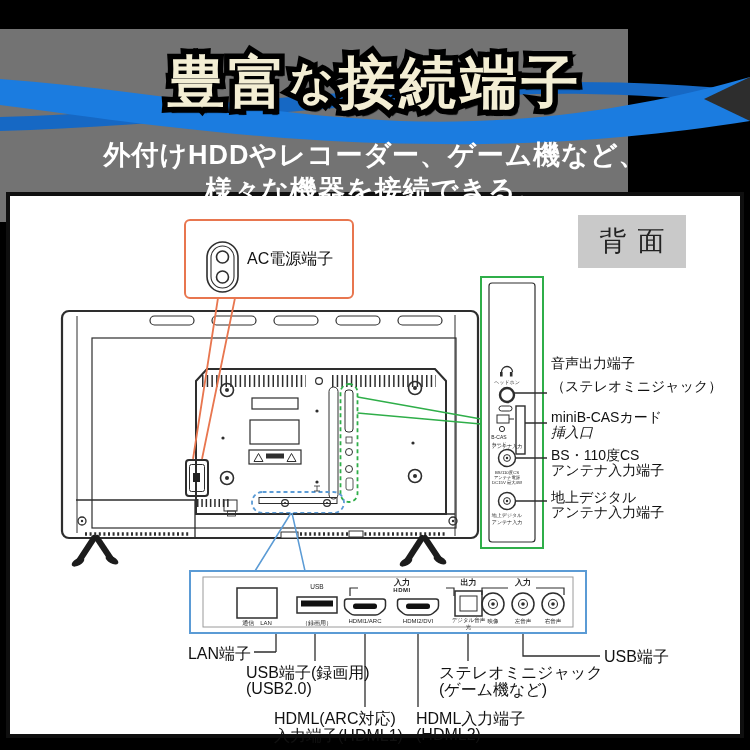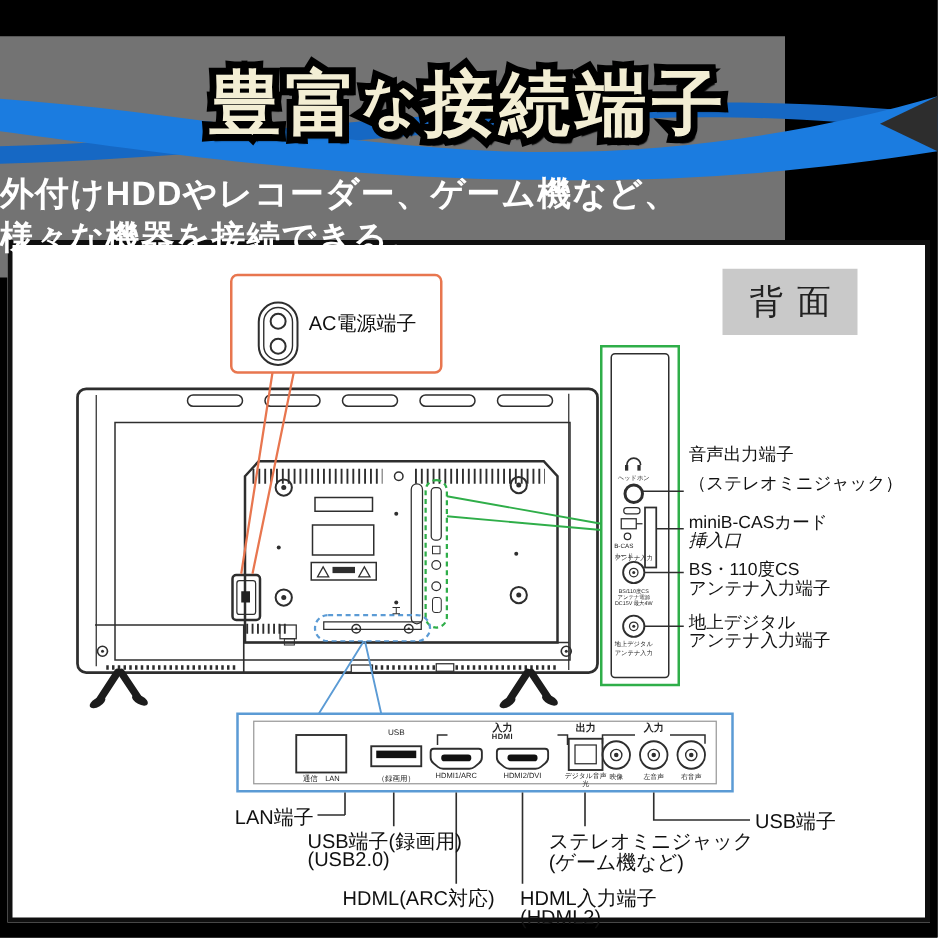--- a/index.html
+++ b/index.html
@@ -13,21 +13,21 @@
   #ribbon{position:absolute;left:0;top:0;width:750px;height:193px;}
   #title{position:absolute;left:0;top:16px;width:750px;text-align:center;z-index:2;
          font-family:"DejaVu Serif","Liberation Serif",serif;font-weight:bold;
          font-size:57px;letter-spacing:4px;color:#f3eed4;}
   .ot{position:relative;display:inline-block;}
   .ot::before{content:attr(data-text);position:absolute;left:0;top:0;z-index:-1;color:#000;
       -webkit-text-stroke:11px #000;
       text-shadow:-3px -3px 0 #000,3px -3px 0 #000,-3px 3px 0 #000,3px 3px 0 #000,
                    0 -4px 0 #000,0 4px 0 #000,-4px 0 0 #000,4px 0 0 #000,4px 6px 1px #000;}
   .ot.small{font-size:44px;vertical-align:5px;}
-  .subtitle{position:absolute;left:0;width:750px;text-align:left;z-index:2;color:#fff;
+  .subtitle{position:absolute;left:0;width:750px;text-align:center;z-index:2;color:#fff;
             font-size:27px;font-weight:bold;letter-spacing:1px;}
 
   
   #panel{position:absolute;left:6px;top:192px;width:738px;height:546px;background:#fff;
          border:4px solid #0f0f0f;box-sizing:border-box;}
   #art{position:absolute;left:0;top:0;width:750px;height:750px;z-index:1;pointer-events:none;}
   .lbl{position:absolute;z-index:2;color:#111;font-size:16px;font-weight:500;white-space:nowrap;}
   .rlbl{position:absolute;z-index:2;color:#111;font-size:14px;font-weight:500;white-space:nowrap;}
   .t{position:absolute;z-index:2;color:#222;white-space:nowrap;}
   #rear-badge{position:absolute;left:578px;top:215px;width:108px;height:53px;background:#c9c9c9;
@@ -265,19 +265,20 @@
   <div class="t c" style="left:446px;top:624px;width:45px;font-size:5.5px;">光</div>
   <div class="t c" style="left:505px;top:577px;width:36px;font-size:8px;font-weight:bold;">入力</div>
   <div class="t c" style="left:481px;top:618px;width:24px;font-size:5.5px;">映像</div>
   <div class="t c" style="left:509px;top:618px;width:28px;font-size:5.5px;">左音声</div>
   <div class="t c" style="left:539px;top:618px;width:28px;font-size:5.5px;">右音声</div>
 
   <div class="lbl r" style="left:160px;top:644px;width:91px;">LAN端子</div>
   <div class="lbl" style="left:246px;top:663px;">USB端子(録画用)</div>
   <div class="lbl" style="left:246px;top:680px;">(USB2.0)</div>
   <div class="lbl" style="left:274px;top:709px;">HDML(ARC対応)</div>
+  <div class="lbl" style="left:274px;top:726px;">入力端子(HDML1)</div>
   <div class="lbl" style="left:416px;top:709px;">HDML入力端子</div>
   <div class="lbl" style="left:416px;top:726px;">(HDML2)</div>
   <div class="lbl" style="left:439px;top:663px;">ステレオミニジャック</div>
   <div class="lbl" style="left:439px;top:680px;">(ゲーム機など)</div>
   <div class="lbl" style="left:604px;top:647px;">USB端子</div>
 
 </div>
 
 </body></html>

